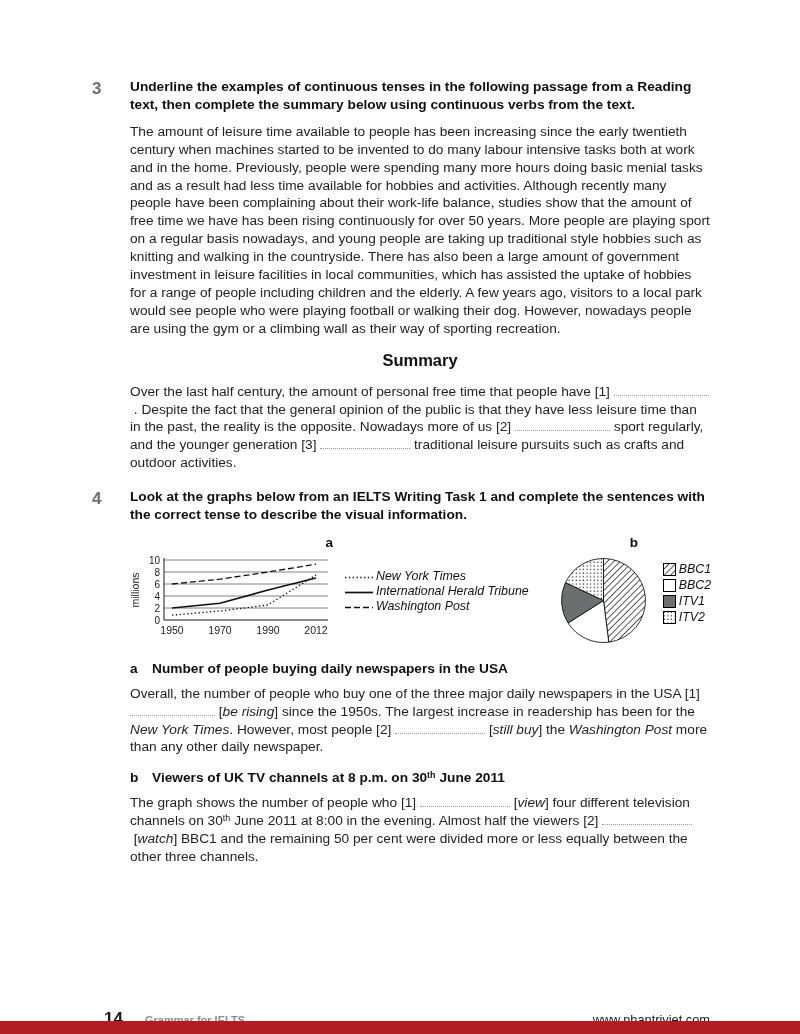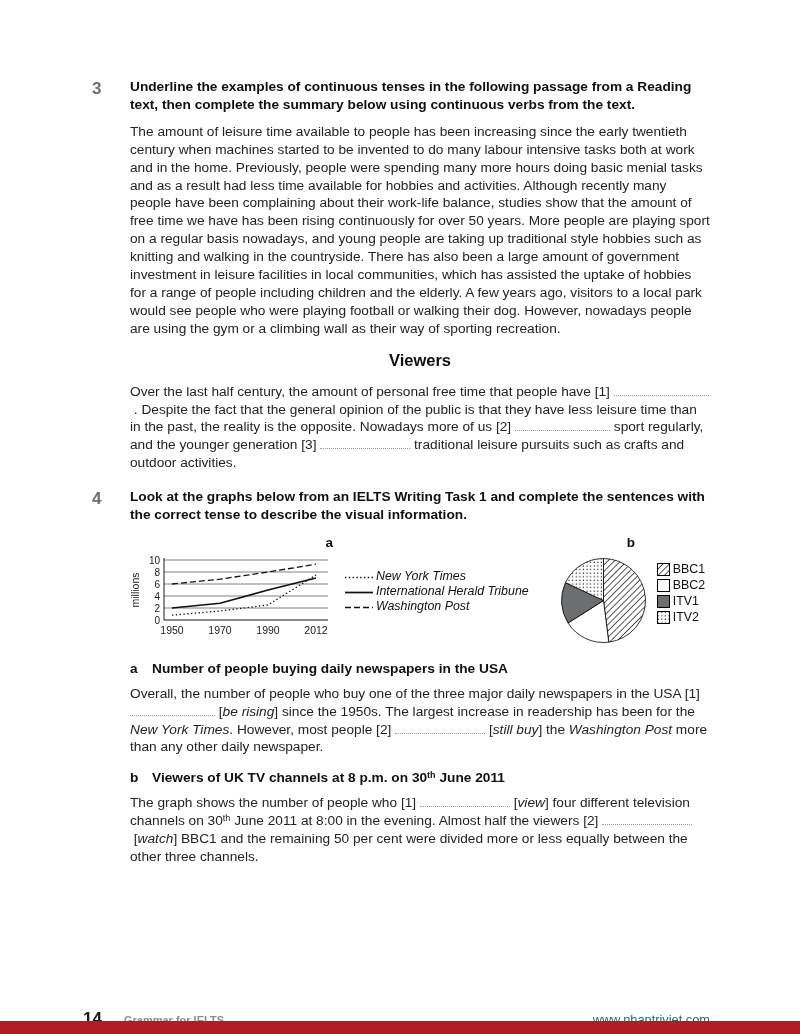--- a/index.html
+++ b/index.html
@@ -19,42 +19,42 @@
   .sub-letter{width:22px;flex:0 0 22px;}
   .charts{display:flex;align-items:flex-start;margin:10px 0 4px;}
   .chart-block{display:flex;flex-direction:column;}
   .chart-title{text-align:center;font-weight:bold;font-size:13.5px;color:#101010;margin-bottom:2px;}
   .chart-flex{display:flex;align-items:flex-start;}
   .line-legend{margin:16px 0 0 10px;}
   .lg-item{display:flex;align-items:center;height:15px;}
   .lg-line{flex:0 0 30px;}
   .lg-text{font-style:italic;font-size:12.4px;margin-left:2px;white-space:nowrap;color:#111;}
   .pie-block{margin-left:28px;}
-  .pie-legend{margin:8px 0 0 7px;}
+  .pie-legend{margin:8px 0 0 13px;font-style:italic;}
   .pg-item{display:flex;align-items:center;height:16px;}
   .pg-text{font-size:12.4px;margin-left:3px;color:#111;}
-  .footer{position:absolute;left:83px;right:90px;top:976px;display:flex;align-items:baseline;}
+  .footer{position:absolute;left:104px;right:90px;top:976px;display:flex;align-items:baseline;}
   .page-num{font-size:17px;font-weight:bold;color:#1a1a1a;}
   .book-title{margin-left:22px;font-size:11px;font-weight:bold;color:#8a8c8e;}
-  .website{margin-left:auto;font-size:12.8px;color:#0f766e;margin-top:36px;}
+  .website{margin-left:auto;font-size:12.8px;color:#0f172a;margin-top:36px;}
   .footer-bar{position:absolute;left:0;right:0;bottom:0;height:13px;background:#b01e23;}
   svg text{font-family:"Liberation Sans",sans-serif;}
 </style>
 </head>
 <body>
 
 <div class="page">
   <div class="content">
 
     <section class="exercise">
       <div class="ex-num">3</div>
       <div class="ex-body">
         <p class="instruction">Underline the examples of continuous tenses in the following passage from a Reading text, then complete the summary below using continuous verbs from the text.</p>
         <p class="passage">The amount of leisure time available to people has been increasing since the early twentieth century when machines started to be invented to do many labour intensive tasks both at work and in the home. Previously, people were spending many more hours doing basic menial tasks and as a result had less time available for hobbies and activities. Although recently many people have been complaining about their work-life balance, studies show that the amount of free time we have has been rising continuously for over 50 years. More people are playing sport on a regular basis nowadays, and young people are taking up traditional style hobbies such as knitting and walking in the countryside. There has also been a large amount of government investment in leisure facilities in local communities, which has assisted the uptake of hobbies for a range of people including children and the elderly. A few years ago, visitors to a local park would see people who were playing football or walking their dog. However, nowadays people are using the gym or a climbing wall as their way of sporting recreation.</p>
-        <h2 class="summary-title">Viewers</h2>
+        <h2 class="summary-title">Summary</h2>
         <p class="summary-par"><span>Over the last half century, the amount of personal free time that people have [1]&nbsp;</span><span class="blank" style="width: 95px;"></span><span>&nbsp;. Despite the fact that the general opinion of the public is that they have less leisure time than in the past, the reality is the opposite. Nowadays more of us [2]&nbsp;</span><span class="blank" style="width: 95px;"></span><span>&nbsp;sport regularly, and the younger generation [3]&nbsp;</span><span class="blank" style="width: 90px;"></span><span>&nbsp;traditional leisure pursuits such as crafts and outdoor activities.</span></p>
       </div>
     </section>
 
     <section class="exercise">
       <div class="ex-num">4</div>
       <div class="ex-body">
         <p class="instruction">Look at the graphs below from an IELTS Writing Task 1 and complete the sentences with the correct tense to describe the visual information.</p>
 
         <div class="charts">

